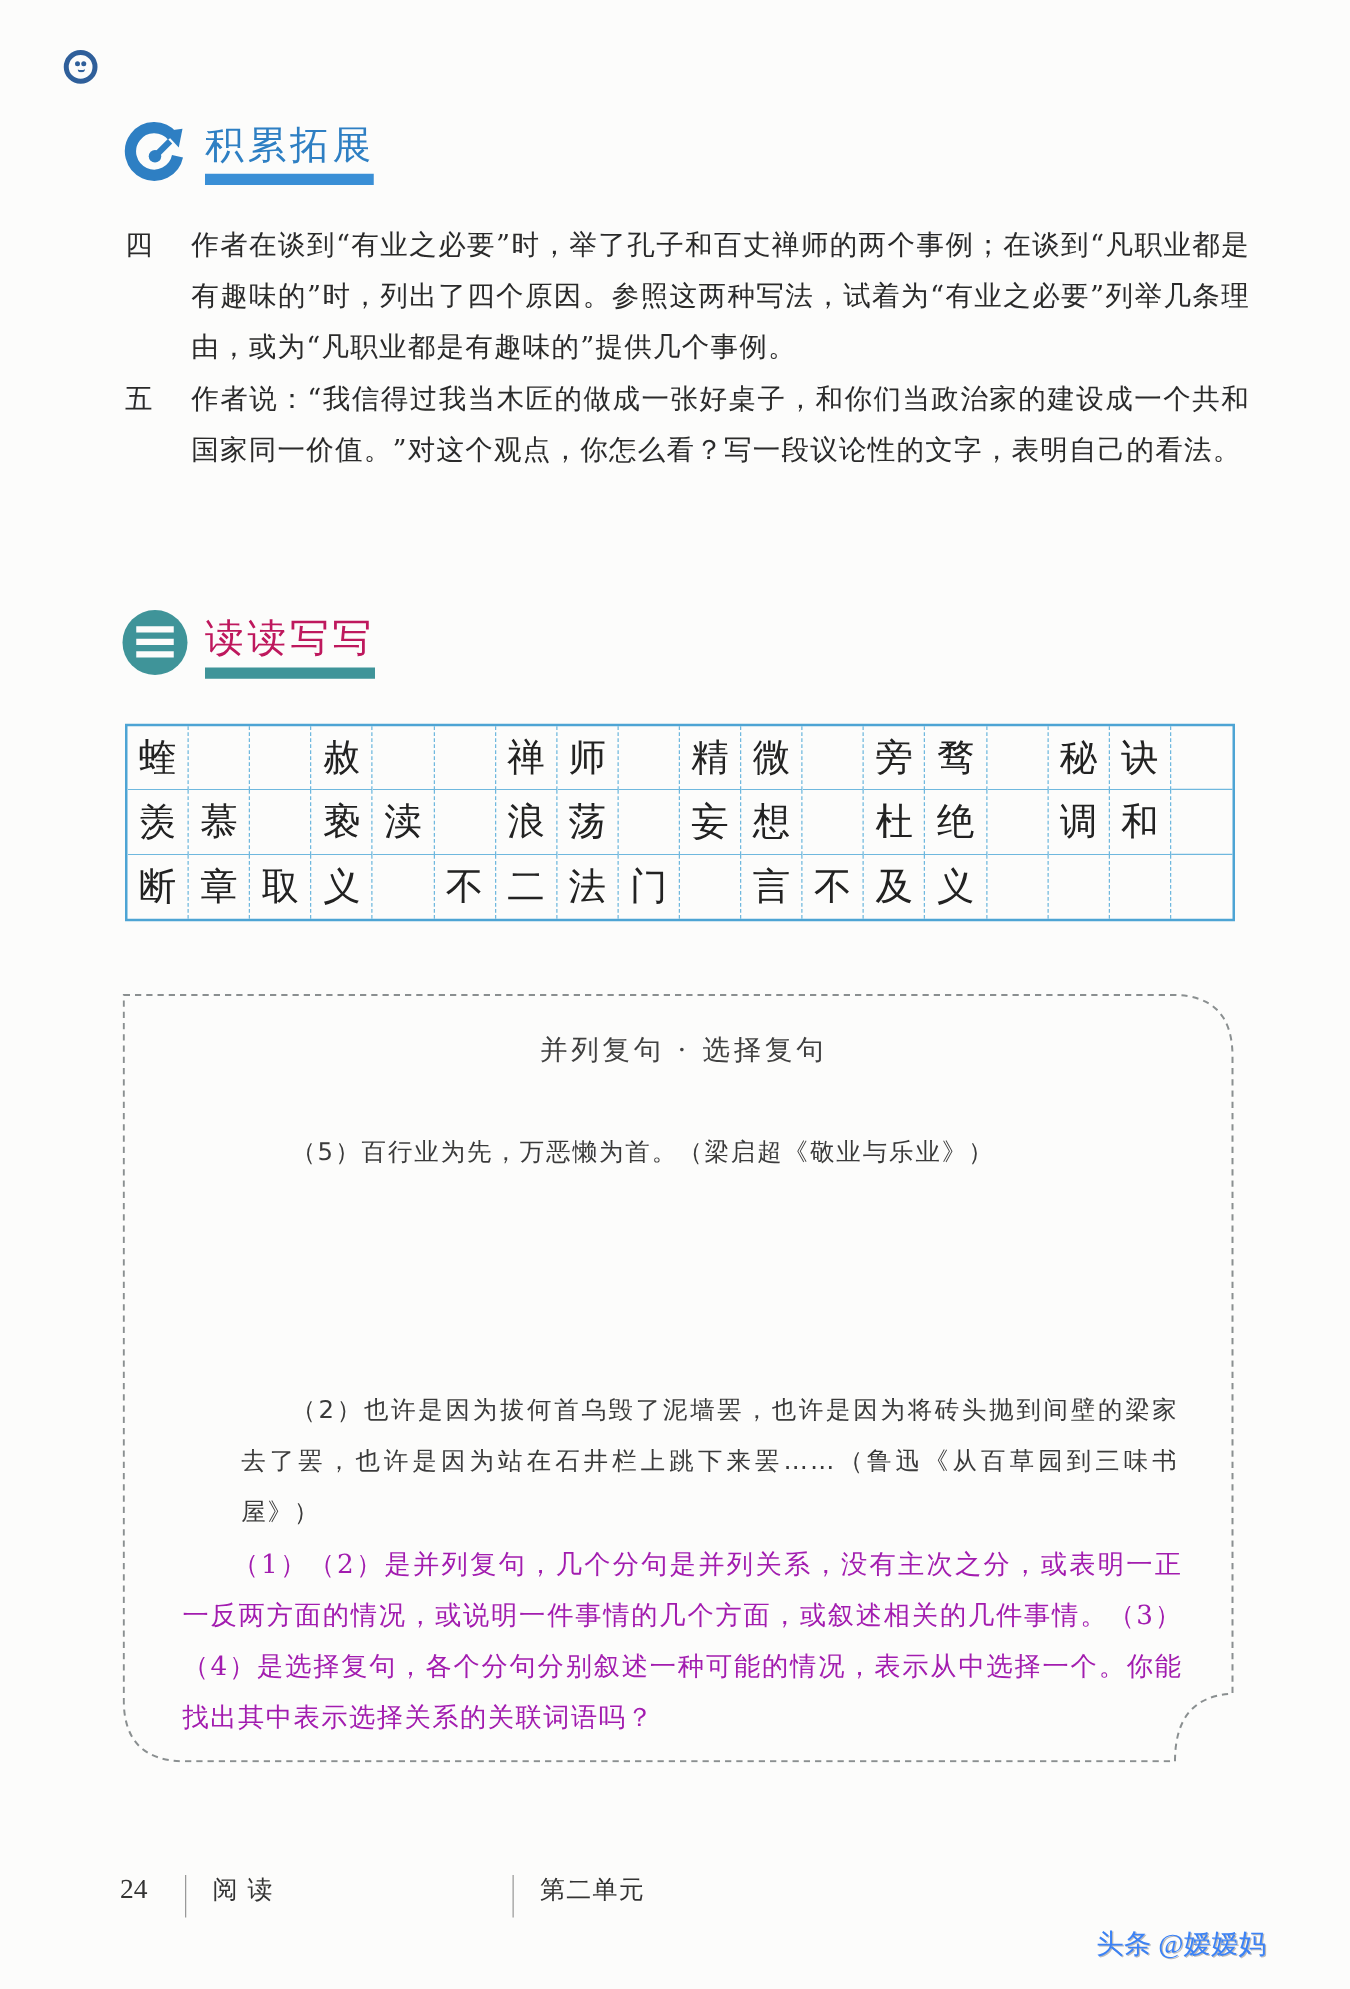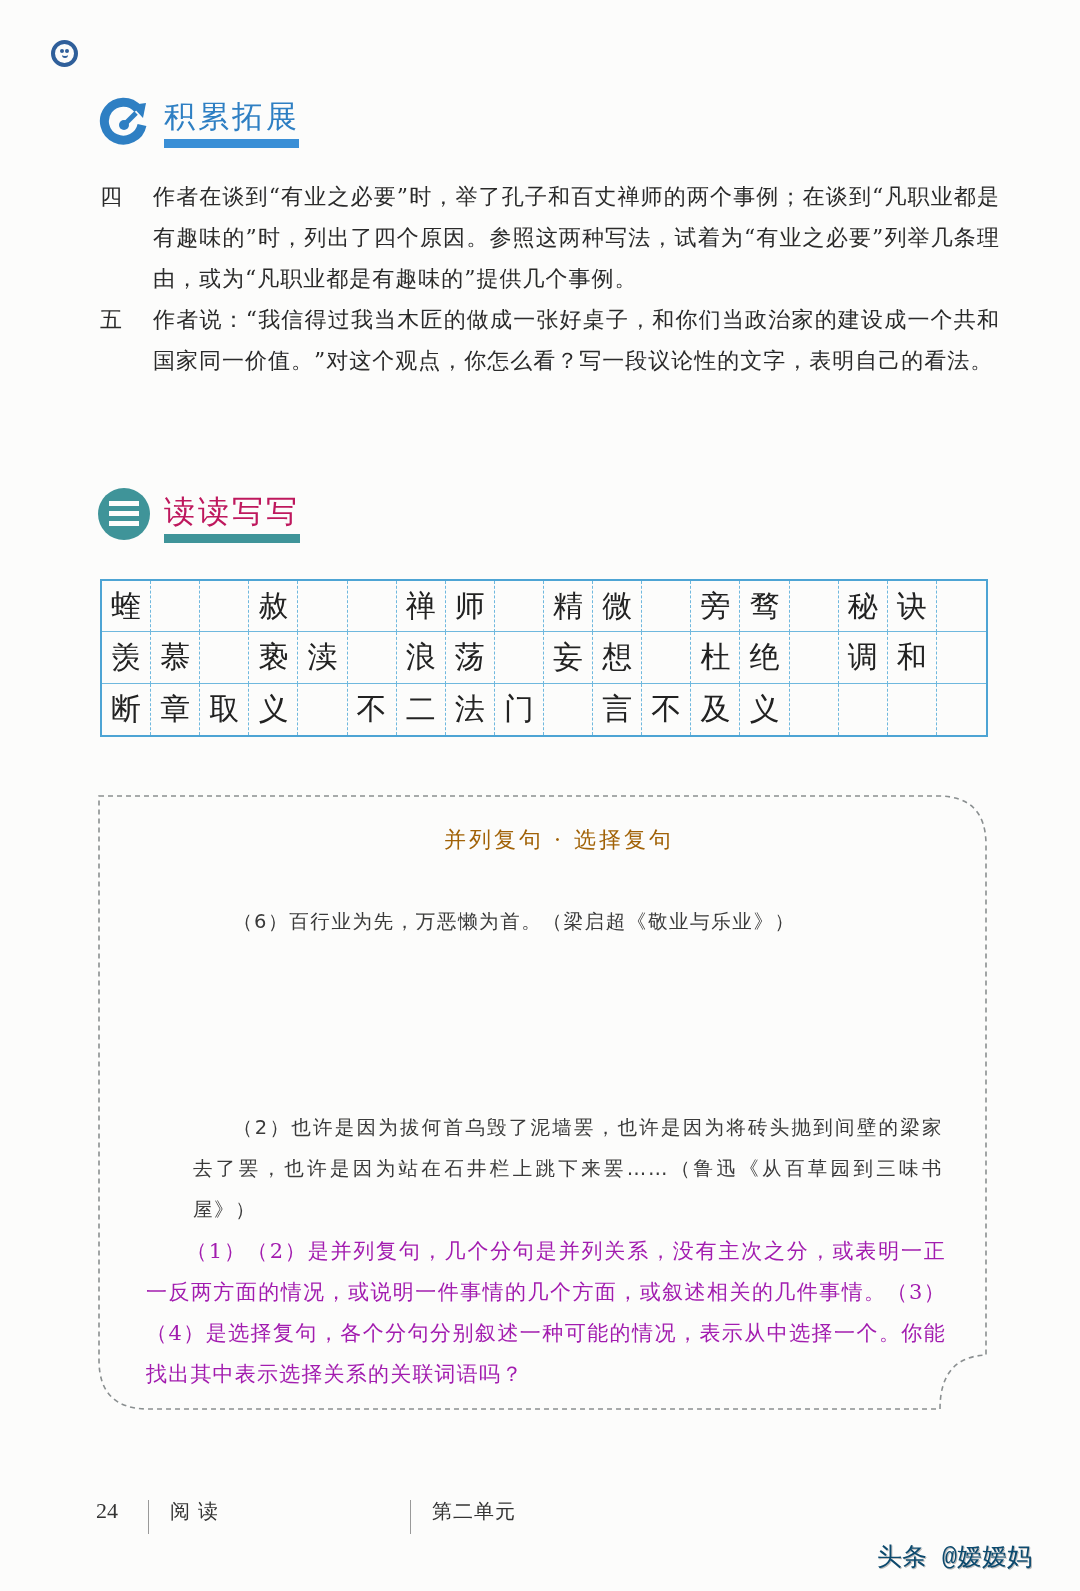--- a/index.html
+++ b/index.html
@@ -31,31 +31,31 @@
   #q4 { top: 176px; }
   #q5 { top: 299px; }
 
   .grid { position: absolute; left: 100px; top: 579px; width: 888px; height: 158px; border: 2px solid #4da4d4; display: grid; grid-template-columns: repeat(18, 1fr); grid-template-rows: repeat(3, 1fr); }
   .cell { border-right: 1px dashed #6fb8de; border-bottom: 1px solid #6fb8de; display: flex; align-items: center; justify-content: center; font-size: 30px; color: #222; font-family: "DejaVu Serif", serif; }
   .cell.lastcol { border-right: none; }
   .cell.lastrow { border-bottom: none; }
 
   .note { position: absolute; left: 98px; top: 795px; width: 890px; height: 615px; }
   .note svg.frame { position: absolute; left: 0; top: 0; }
-  .note .ntitle { position: absolute; left: 16px; width: 890px; top: 30px; text-align: center; font-size: 22px; color: #a16207; letter-spacing: 3px; }
+  .note .ntitle { position: absolute; left: 4px; width: 890px; top: 30px; text-align: center; font-size: 22px; color: #404040; letter-spacing: 3px; }
   .note p { position: absolute; font-size: 19.5px; line-height: 41px; color: #3a3a3a; letter-spacing: 1.6px; font-family: "DejaVu Sans", sans-serif; }
   .note .ex { left: 95px; width: 750px; text-indent: 40px; text-align: justify; }
   .note .summary { left: 48px; width: 800px; text-indent: 40px; text-align: justify; font-family: "DejaVu Serif", serif; font-size: 21px; color: #a21caf; letter-spacing: 1.2px; }
 
   .footer { position: absolute; top: 1498px; font-size: 20px; color: #333; }
   .footer.pnum { left: 96px; font-family: "Liberation Serif", serif; font-size: 22px; }
   .vdiv { position: absolute; top: 1500px; width: 1px; height: 34px; background: #999; }
   .footer.sec { left: 170px; letter-spacing: 8px; text-align: center; }
   .footer.unit { left: 432px; letter-spacing: 1px; }
-  .watermark { position: absolute; left: 877px; top: 1540px; font-size: 25px; color: #0c4a6e; font-family: Liberation Mono, monospace; text-shadow: 1px 1px 0 #bbb; }
+  .watermark { position: absolute; left: 877px; top: 1540px; font-size: 22px; color: #3b82f6; font-family: Liberation Serif, serif; text-shadow: 1px 1px 0 #bbb; }
 </style>
 </head>
 <body>
 
 <div class="smiley">
   <span class="eye l"></span>
     <span class="eye r"></span>
     <span class="mouth"></span>
 </div>
 
@@ -144,21 +144,21 @@
     <div class="cell lastrow"></div>
     <div class="cell lastrow"></div>
     <div class="cell lastcol lastrow"></div>
   </div>
 
 <div class="note">
   <svg class="frame" width="890" height="615" viewBox="0 0 890 615">
     <path d="M1 1 L840 1 Q888 1 888 50 L888 560 Q842 562 842 614 L50 614 Q1 614 1 565 Z" fill="none" stroke="#8a8f90" stroke-width="1.6" stroke-dasharray="5 4"></path>
   </svg>
   <div class="ntitle">并列复句 · 选择复句</div>
-  <p class="ex" style="top:106px">（6）百行业为先，万恶懒为首。（梁启超《敬业与乐业》）</p>
+  <p class="ex" style="top:106px">（5）百行业为先，万恶懒为首。（梁启超《敬业与乐业》）</p>
   <p class="ex" style="top:312px">（2）也许是因为拔何首乌毁了泥墙罢，也许是因为将砖头抛到间壁的梁家去了罢，也许是因为站在石井栏上跳下来罢……（鲁迅《从百草园到三味书屋》）</p>
   <p class="summary" style="top:436px">（1）（2）是并列复句，几个分句是并列关系，没有主次之分，或表明一正一反两方面的情况，或说明一件事情的几个方面，或叙述相关的几件事情。（3）（4）是选择复句，各个分句分别叙述一种可能的情况，表示从中选择一个。你能找出其中表示选择关系的关联词语吗？</p>
 </div>
 
 <span class="footer pnum">24</span>
 <div class="vdiv" style="left:148px"></div>
 <span class="footer sec">阅读</span>
 <div class="vdiv" style="left:410px"></div>
 <span class="footer unit">第二单元</span>
 

